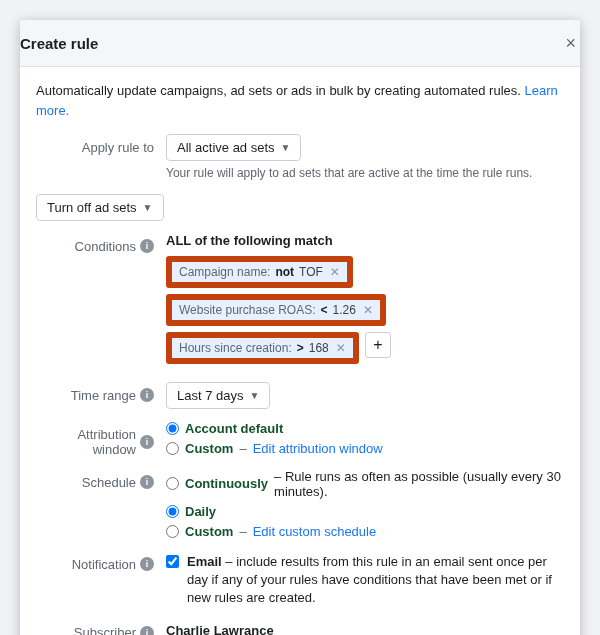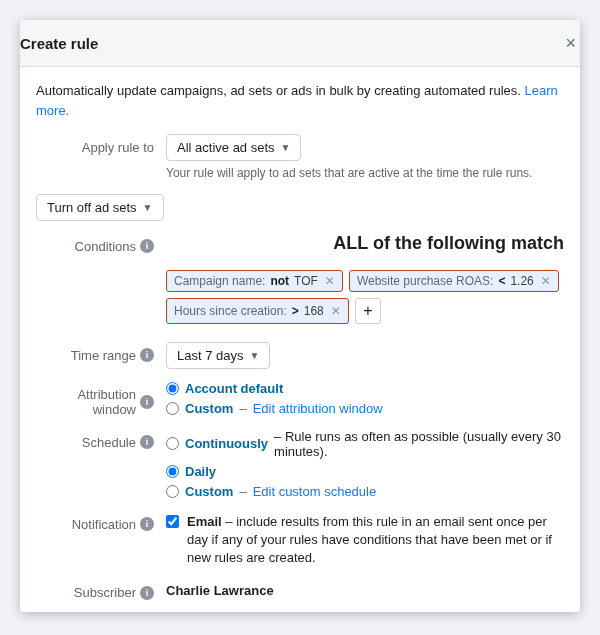--- a/index.html
+++ b/index.html
@@ -107,39 +107,38 @@
       font-size: 10px;
       color: #606770;
     }
     .helper-text {
       font-size: 12px;
       color: #606770;
       margin-top: 4px;
       line-height: 1.4;
     }
     .conditions-header {
-      font-size: 18px;
-      color: #1c1e21;
-      margin-bottom: 16px;
-      text-align: right;
+      font-size: 13px;
+      color: #1c1e21;
+      margin-bottom: 8px;
     }
     .conditions-header strong {
       font-weight: 600;
     }
     .condition-tags {
       display: flex;
       flex-wrap: wrap;
       gap: 6px;
       margin-bottom: 6px;
     }
     .condition-tag {
       display: inline-flex;
       align-items: center;
       background: #e7f0ff;
-      border: 1px solid #c2410c;
+      border: 6px solid #c2410c;
       border-radius: 3px;
       padding: 3px 7px;
       font-size: 12px;
       color: #1c1e21;
       gap: 5px;
     }
     .condition-tag .tag-key {
       color: #606770;
     }
     .condition-tag .tag-op {
@@ -182,21 +181,21 @@
       align-items: center;
       gap: 6px;
       font-size: 13px;
     }
     .radio-row input[type="radio"] {
       margin: 0;
       cursor: pointer;
     }
     .radio-label-bold {
       font-weight: 700;
-      color: #0369a1;
+      color: #14532d;
     }
     .link-text {
       color: #1877f2;
       text-decoration: none;
       cursor: pointer;
     }
     .schedule-section {
       display: flex;
       flex-direction: column;
       gap: 5px;

